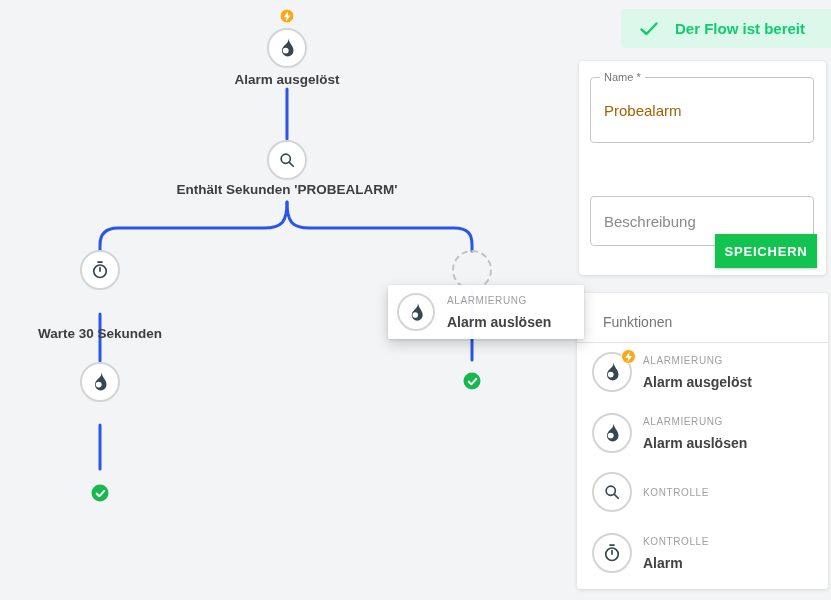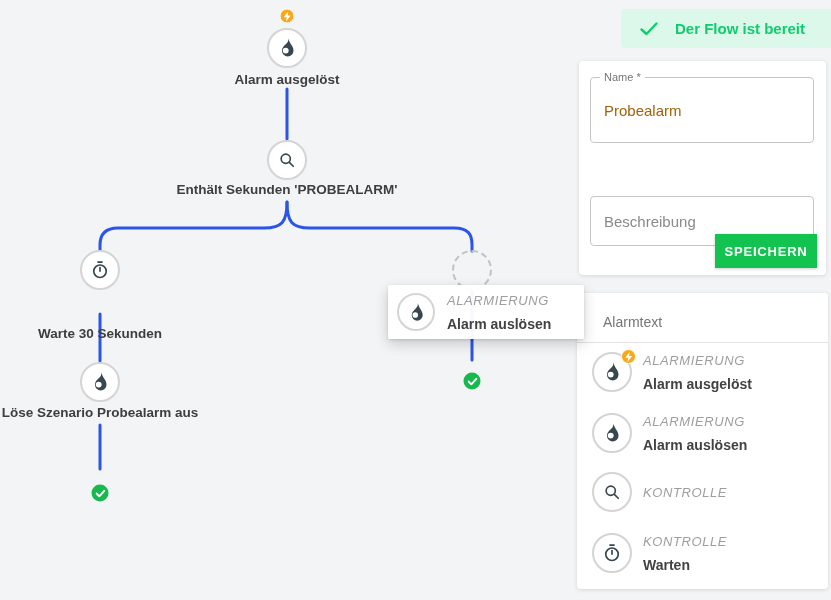--- a/index.html
+++ b/index.html
@@ -66,21 +66,21 @@
     z-index:30;
   }
   .drag-card .icon-ring { position:static; transform:none; flex:0 0 auto; width:38px; height:38px; }
   .drag-card .texts { margin-left:12px; }
 
   .icon-ring {
     width:40px; height:40px; border-radius:50%;
     background:#fff; border:2px solid #d4d4d4;
     display:flex; align-items:center; justify-content:center;
   }
-  .cat { font-size:13px; letter-spacing:.6px; color:#9e9e9e; font-weight:400;font-style:italic; }
+  .cat { font-size:10px; letter-spacing:.6px; color:#9e9e9e; font-weight:400; }
   .ttl { font-size:14px; font-weight:700; color:#424242; margin-top:8px; }
 
   
   .banner {
     position:absolute; left:581px; top:9px; width:243px; height:39px;
     background:#dcf8ea; border-radius:4px;
     display:flex; align-items:center;
     padding-left:19px; gap:17px;margin-left:40px;
   }
   .banner-text { color:#0fcd6d; font-size:15px; font-weight:700; }
@@ -184,21 +184,20 @@
       </svg>
     </div>
     <div class="node-label" style="left:100px; top:294px;margin-top:32px;">Warte 30 Sekunden</div>
 
     <div class="node-circle" style="left:100px; top:382px;">
       <svg width="22" height="22" viewBox="0 0 24 24">
         <path fill="#37474f" d="M13.5 1.5c.3 3-1 4.6-2.6 6.2C9 9.6 6.5 11.4 6.5 15a6.3 6.3 0 0 0 12.6 0c0-2.2-.9-4.2-2-6-1-1.7-2.4-3.4-3.6-7.5z"></path>
         <circle cx="10.6" cy="14.8" r="3.2" fill="#fff"></circle>
       </svg>
     </div>
-    <div class="node-label" style="left:100px; top:405px;">Löse Szenario Probealarm aus</div>
 
     <div class="drop-target" style="left:472px; top:270px;"></div>
 
     <div class="check-dot" style="left:100px; top:493px;">
       <svg width="10" height="8" viewBox="0 0 12 10">
           <polyline points="1,5 4.5,8.5 11,1.5" fill="none" stroke="#fff" stroke-width="2.4" stroke-linecap="round" stroke-linejoin="round"></polyline>
         </svg>
     </div>
     <div class="check-dot" style="left:472px; top:381px;">
       <svg width="10" height="8" viewBox="0 0 12 10">
@@ -232,21 +231,21 @@
       <span class="float-label">Name *</span>
       <input type="text" value="Probealarm" style="">
     </div>
     <div class="field field-desc">
       <input type="text" placeholder="Beschreibung" style="">
     </div>
     <button class="save-btn">SPEICHERN</button>
   </div>
 
   <div class="func-card">
-    <div class="func-title">Alarmtext</div>
+    <div class="func-title">Funktionen</div>
     <div class="func-divider"></div>
 
     <div class="func-item" style="top:53px;">
       <div class="iconwrap">
         <div class="icon-ring">
           <svg width="22" height="22" viewBox="0 0 24 24">
             <path fill="#37474f" d="M13.5 1.5c.3 3-1 4.6-2.6 6.2C9 9.6 6.5 11.4 6.5 15a6.3 6.3 0 0 0 12.6 0c0-2.2-.9-4.2-2-6-1-1.7-2.4-3.4-3.6-7.5z"></path>
             <circle cx="10.6" cy="14.8" r="3.2" fill="#fff"></circle>
           </svg>
         </div>
@@ -296,18 +295,18 @@
         <div class="icon-ring">
           <svg width="20" height="20" viewBox="0 0 24 24">
             <line x1="9.5" y1="2.5" x2="14.5" y2="2.5" stroke="#37474f" stroke-width="2" stroke-linecap="round"></line>
             <circle cx="12" cy="13.5" r="7.5" fill="none" stroke="#37474f" stroke-width="2"></circle>
             <line x1="12" y1="13.5" x2="12" y2="9" stroke="#37474f" stroke-width="2" stroke-linecap="round"></line>
           </svg>
         </div>
       </div>
       <div>
         <div class="cat">KONTROLLE</div>
-        <div class="ttl">Warten</div>
+        <div class="ttl">Alarm</div>
       </div>
     </div>
   </div>
 
 </div>
 
 </body></html>

